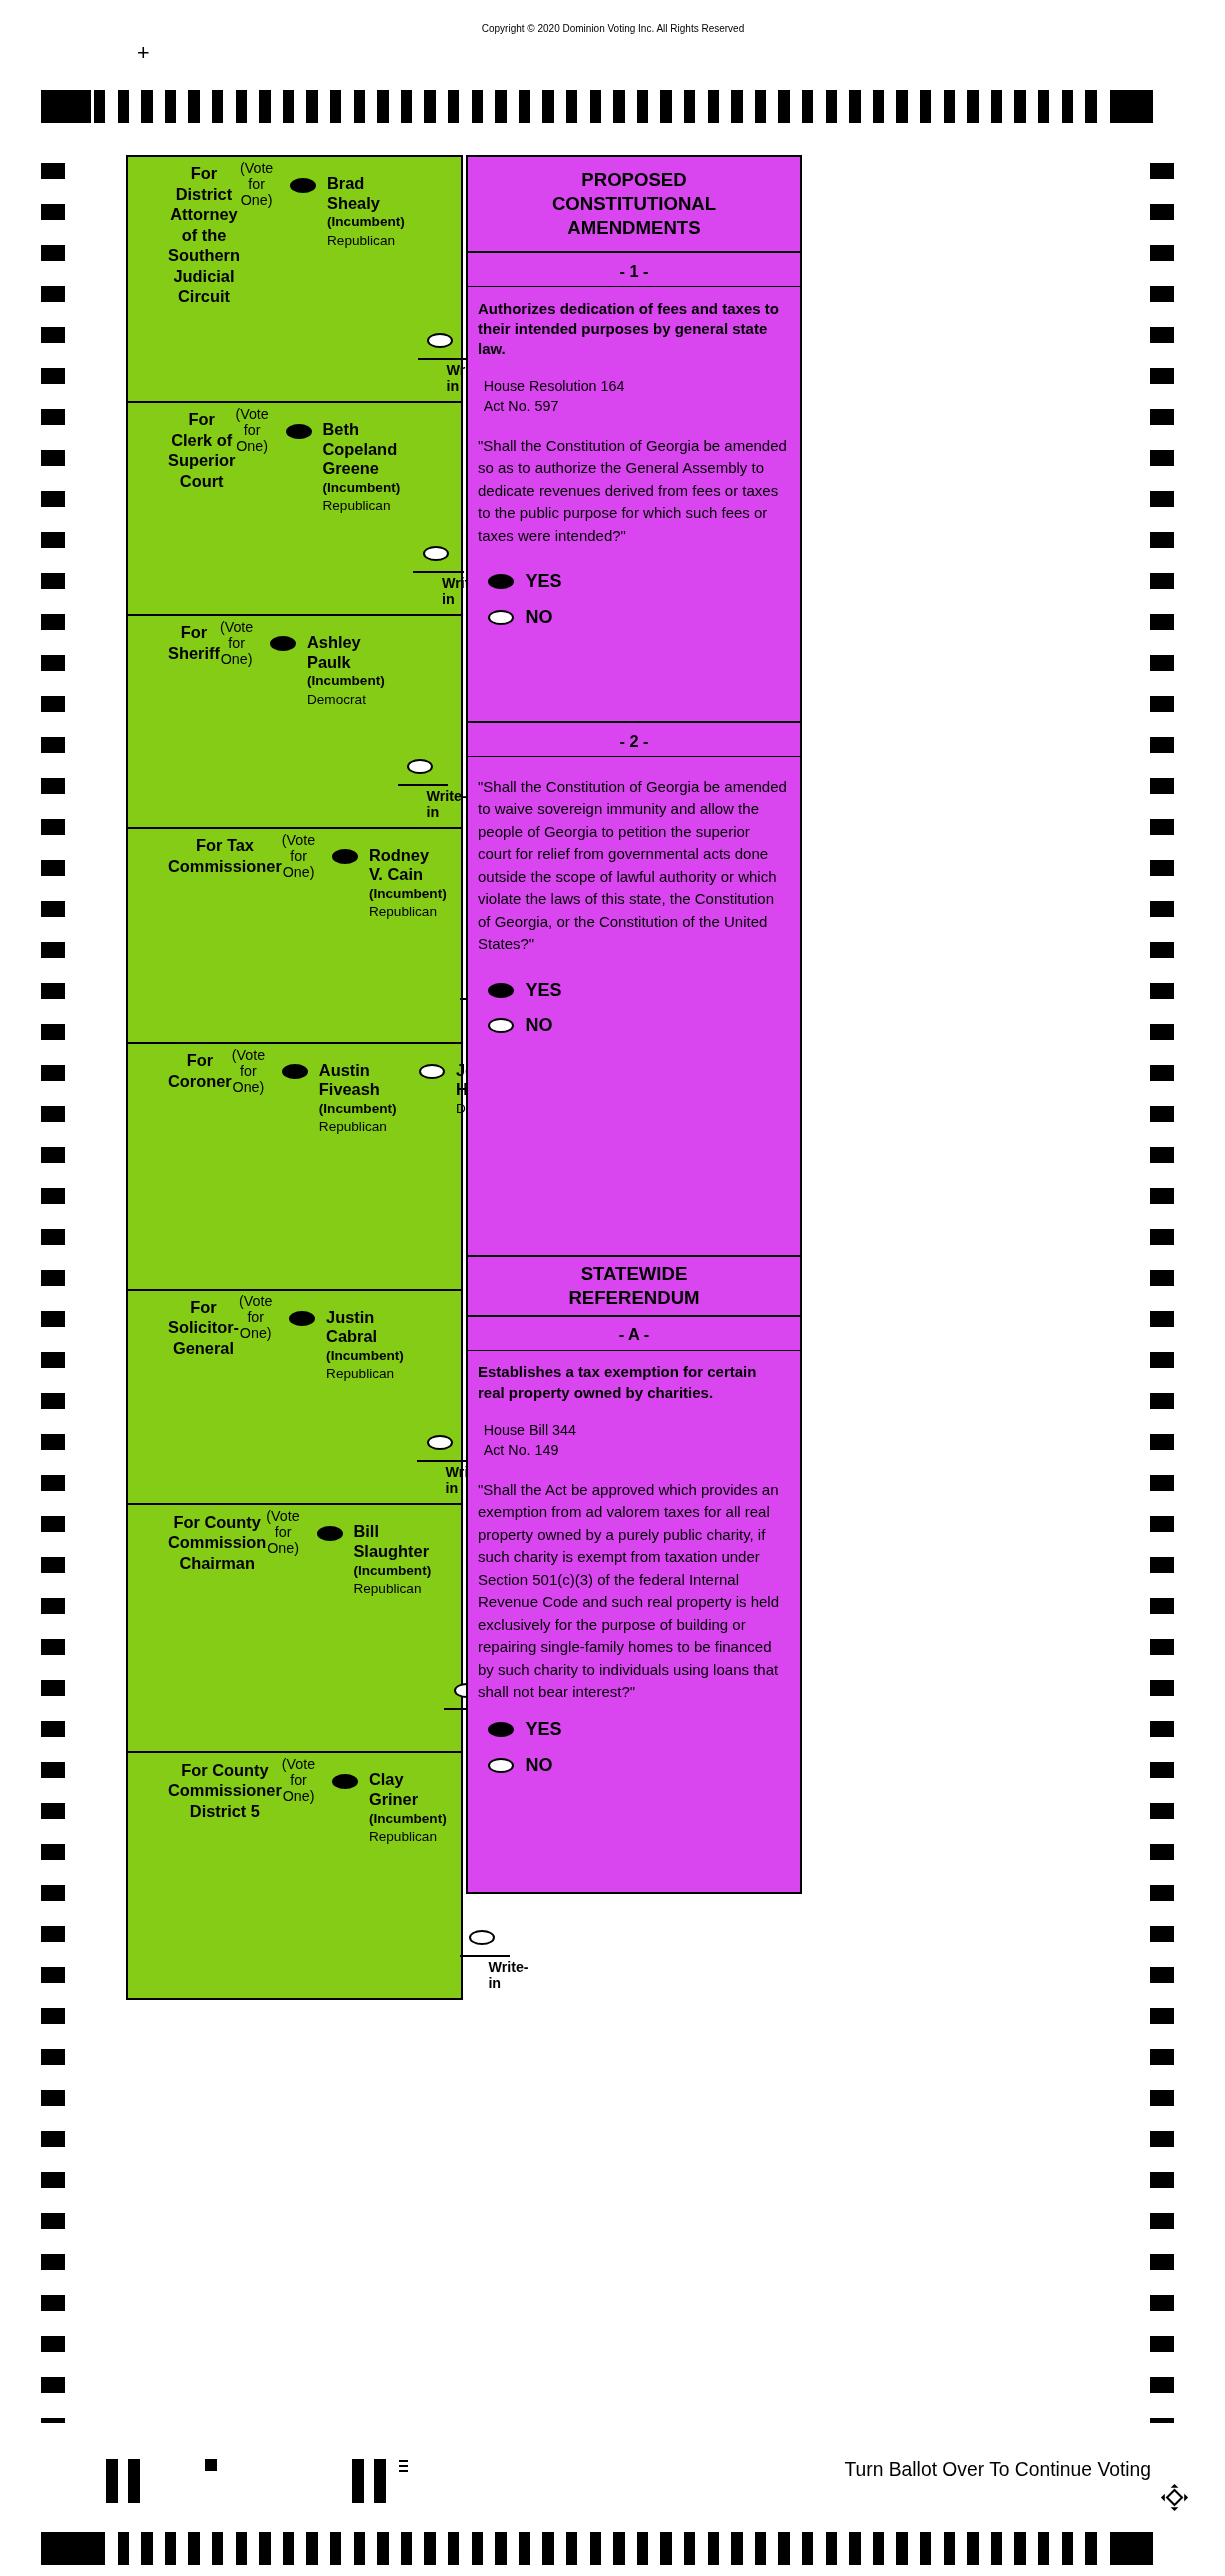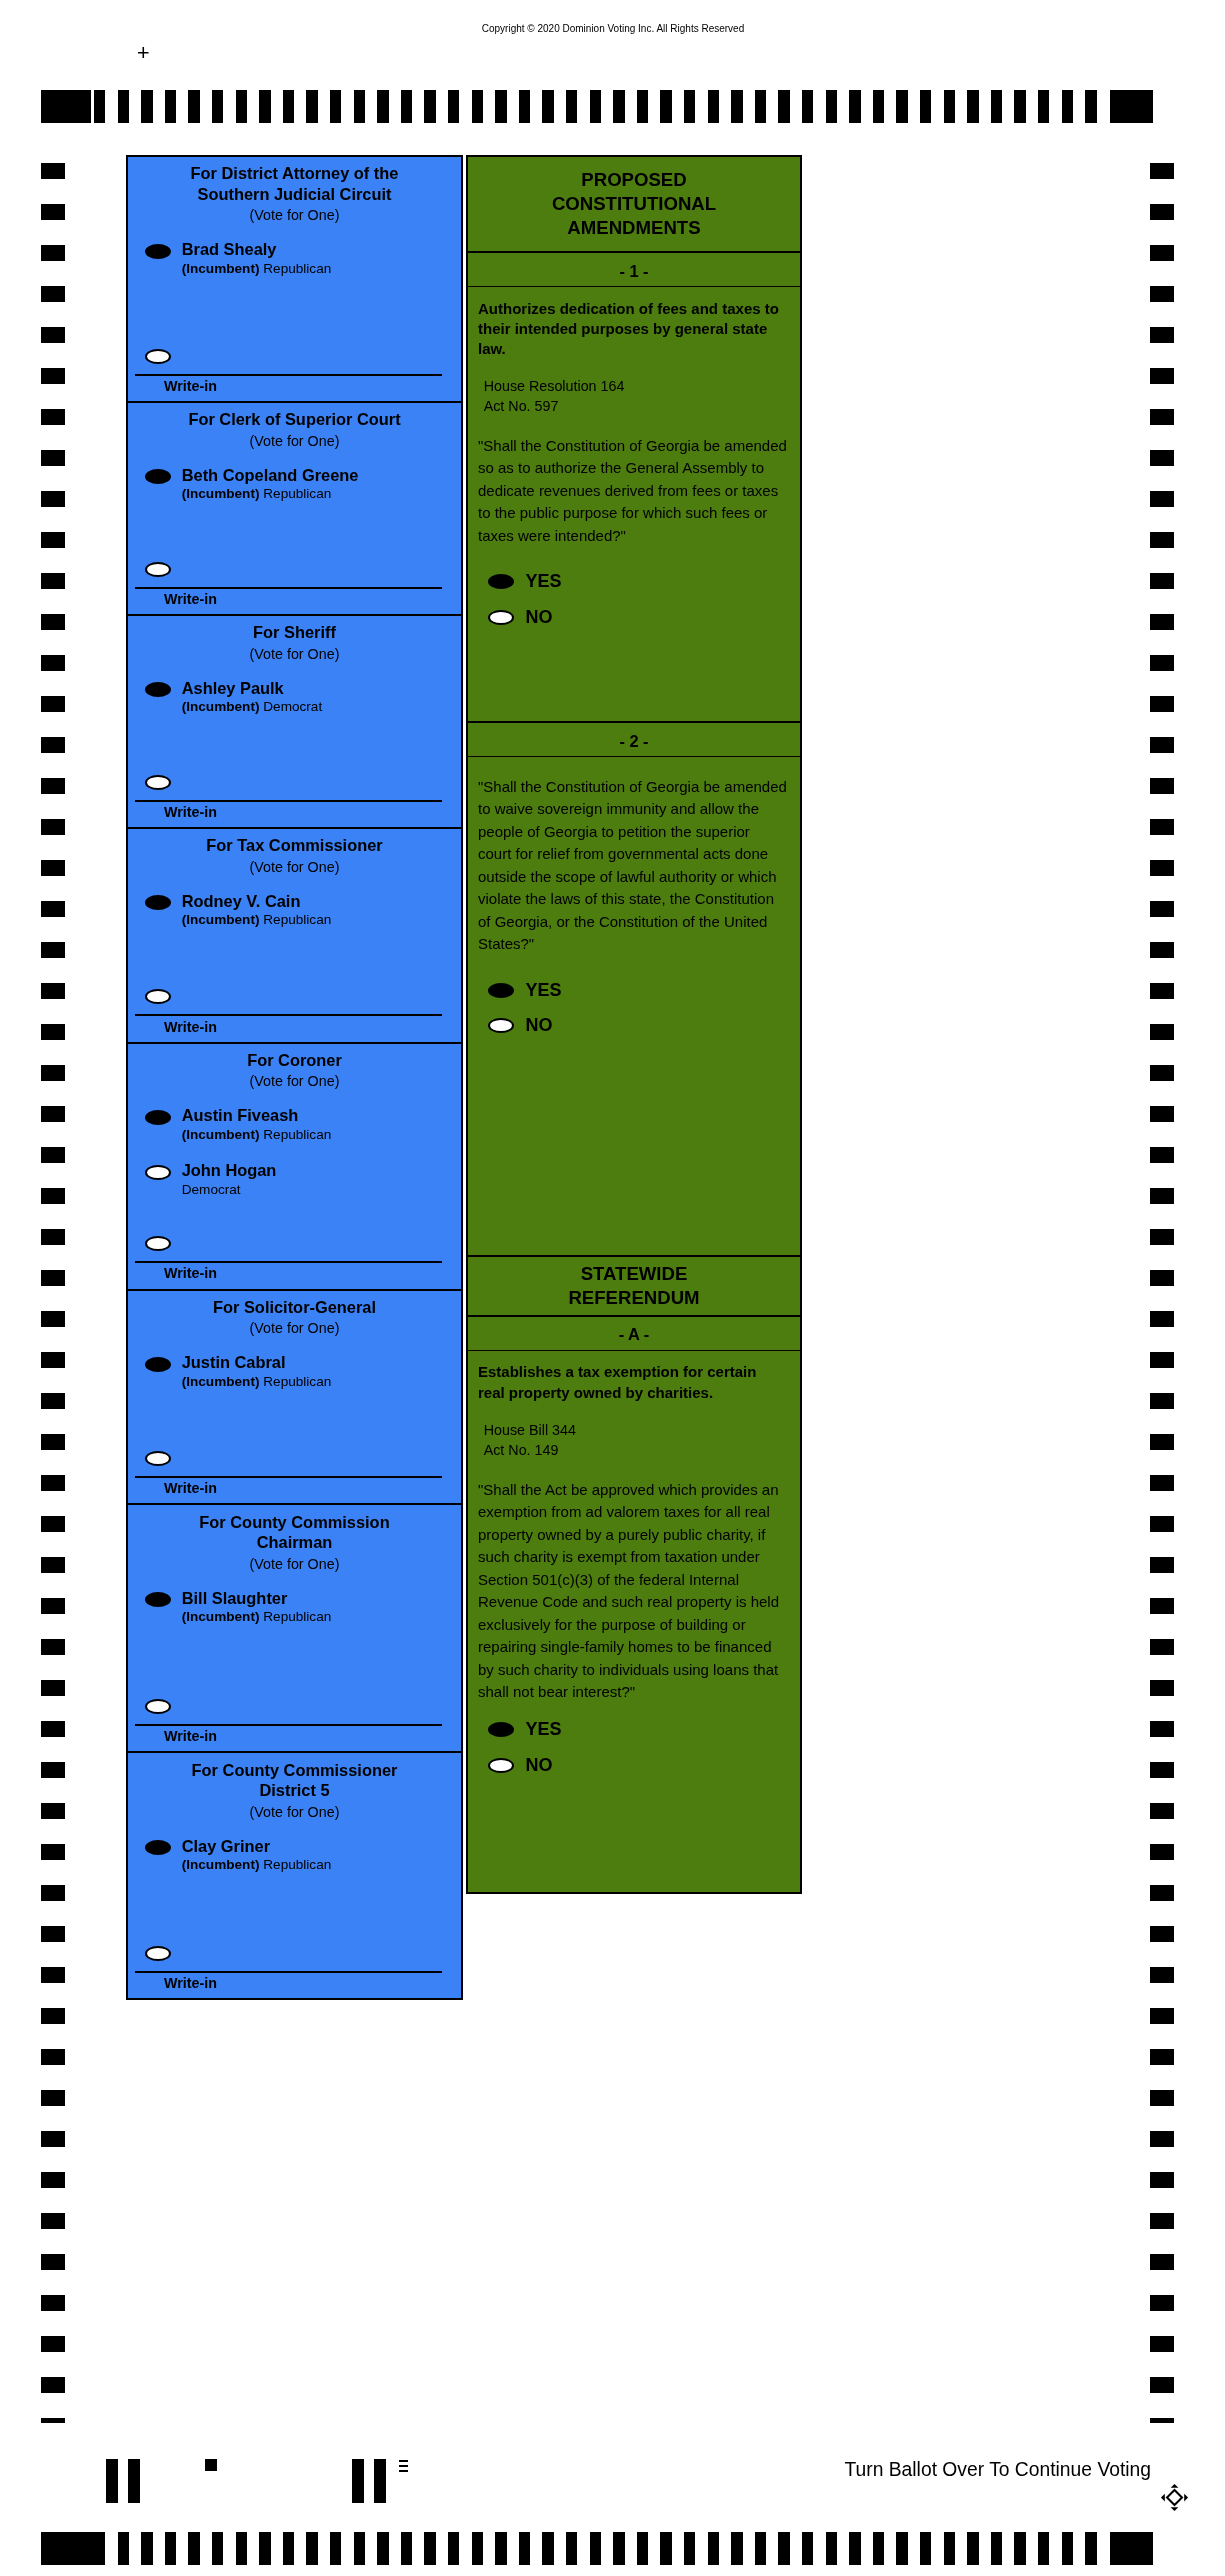--- a/index.html
+++ b/index.html
@@ -20,38 +20,38 @@
   .timing-col{position:absolute;top:163px;width:23.6px;height:2260px;
               background:repeating-linear-gradient(to bottom,#000 0 15.7px,transparent 15.7px 41px);}
   .col-marks-left{left:41px;}
   .col-marks-right{left:1150px;}
 
   
   .col-left{position:absolute;left:126px;top:155px;width:337px;}
   .col-right{position:absolute;left:466px;top:155px;width:336px;}
 
   
-  .contest{border:2.1px solid #000;box-sizing:border-box;display:flex;flex-direction:column;background:#3b82f6;}
+  .contest{border:2.1px solid #000;box-sizing:border-box;display:flex;flex-direction:row;background:#84cc16;padding-left:40px;}
   .contest + .contest{margin-top:-2.1px;}
   .c-title{font-weight:bold;font-size:16.4px;text-align:center;line-height:1.25;padding-top:6.4px;}
   .c-instr{font-size:14.3px;text-align:center;margin-top:2.9px;}
   .candidate{display:flex;gap:10.7px;margin:17px 5.7px 0 17px;align-items:flex-start;}
   .bubble{width:26px;height:15px;border:2.1px solid #000;border-radius:50%;flex:none;box-sizing:border-box;background:#fff;}
   .candidate .bubble{margin-top:3.6px;}
   .bubble.filled{background:#000;}
   .cand{display:flex;flex-direction:column;justify-content:space-between;}
   .cand-name{font-weight:bold;font-size:16.4px;line-height:1.2;}
   .cand-detail{font-size:13.6px;line-height:1.35;}
   .writein{margin-top:auto;padding-bottom:2.9px;}
   .writein .bubble{display:block;margin:0 0 0 17px;}
   .wi-line{border-top:2.1px solid #000;margin:10px 18.6px 0 7.2px;}
   .wi-label{font-weight:bold;font-size:14.3px;margin:2.1px 0 4.3px 36px;}
 
   
-  .box{border:2.1px solid #000;box-sizing:border-box;background:#4d7c0f;}
+  .box{border:2.1px solid #000;box-sizing:border-box;background:#d946ef;}
   .box + .box{margin-top:-2.1px;}
   .rc-header{display:flex;flex-direction:column;justify-content:center;text-align:center;
              font-weight:bold;font-size:18.6px;line-height:1.28;}
   .m-section{box-sizing:border-box;display:flex;flex-direction:column;}
   .m-section + .m-section{border-top:2.1px solid #000;}
   .m-number{font-weight:bold;font-size:16.4px;text-align:center;padding:8.6px 0 5.7px;border-bottom:1.4px solid #000;}
   .m-summary{font-weight:bold;font-size:15px;line-height:1.35;margin:11.4px 17px 0 10px;}
   .m-refs{font-size:14.3px;line-height:1.4;margin:17px 0 0 15.7px;}
   .m-question{font-size:15px;line-height:1.5;margin:18.6px 13px 0 10px;}
   .choice{display:flex;align-items:center;gap:11.4px;margin:14.3px 0 0 20px;font-weight:bold;font-size:18px;}

